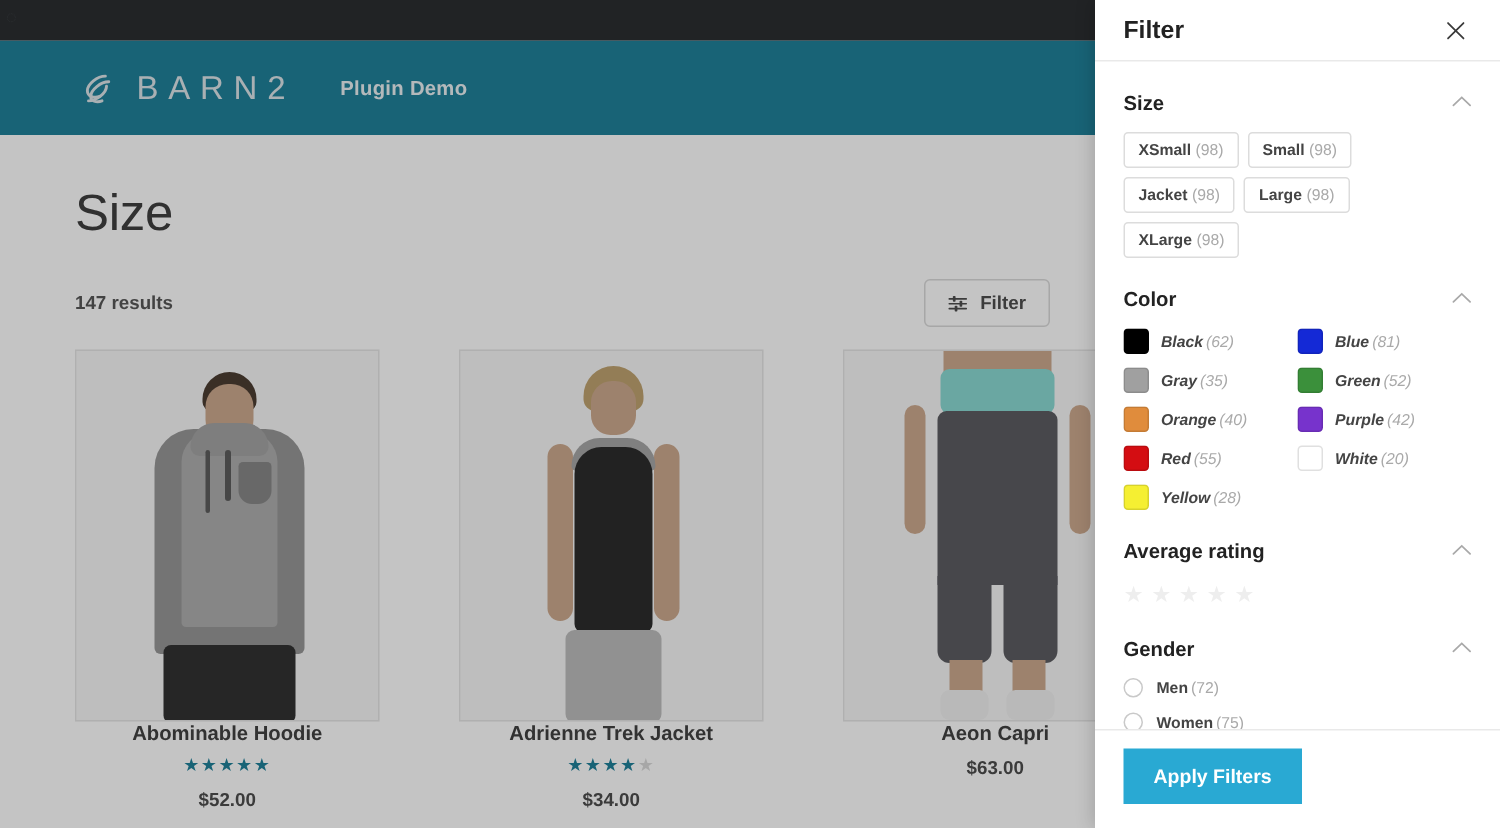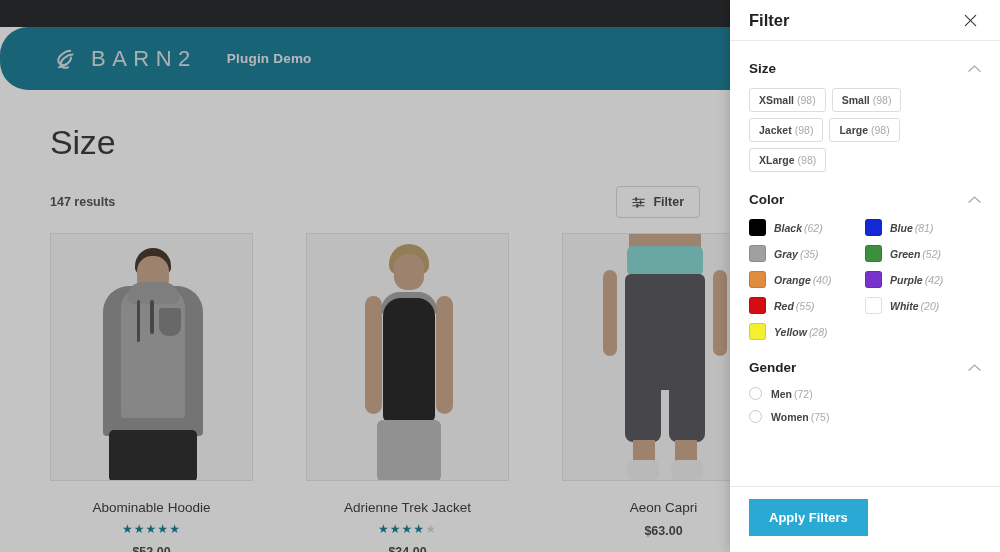--- a/index.html
+++ b/index.html
@@ -62,21 +62,21 @@
     cursor: pointer; font-family: inherit;
   }
 
   .grid { display: flex; gap: 53px; margin-top: 15px; }
   .card { width: 203px; flex: 0 0 203px; text-align: center; }
   .card-img {
     width: 203px; height: 248px; border: 1px solid #e2e2e2; background: #fafafa;
     position: relative; overflow: hidden;
   }
   .card-title {
-    margin-top: 19px; font-size: 13.5px; font-weight: 400; color: #2e2e2e;
+    font-size: 13.5px; font-weight: 700; color: #2e2e2e;
   }
   .stars { margin-top: 7px; font-size: 12px; letter-spacing: 1px; color: #d6d6d6; }
   .stars .on { color: #0a7490; }
   .price { margin-top: 9px; font-size: 12.5px; color: #3b3b3b; font-weight: 600; }
 
   
   .scrim { position: absolute; inset: 0; background: rgba(60,60,60,.30); }
 
   
   .drawer {
@@ -149,21 +149,21 @@
 <body>
 
 <div id="root">
 
   <div class="page">
 
     <div class="topbar">
       <div class="topbar-ghost">◌</div>
     </div>
 
-    <div class="header" style="background: rgb(10, 116, 144); border-radius: 28px;">
+    <div class="header" style="background: rgb(10, 116, 144);">
       <div class="brand">
         <svg class="brand-mark" viewBox="0 0 40 40">
           <g fill="none" stroke="#d9e3e7" stroke-width="2.6" stroke-linecap="round">
             <path d="M27 9 C20 9 11 16 11 22 C11 27 17 29 22 27"></path>
             <path d="M30 14 C23 14 14 21 14 27 C14 31 19 33 24 31"></path>
             <path d="M12 31 C19 31 28 24 28 18"></path>
           </g>
         </svg>
         <span class="brand-name">BARN2</span>
       </div>
@@ -350,20 +350,31 @@
             <span class="sw" style="background: rgb(255, 255, 255);"></span>
             <span class="color-lbl"><span>White</span><span class="cnt">(20)</span></span>
           </div>
           <div class="color-opt">
             <span class="sw" style="background: rgb(245, 239, 50);"></span>
             <span class="color-lbl"><span>Yellow</span><span class="cnt">(28)</span></span>
           </div>
         </div>
       </div>
 
+      <div class="sec">
+        <div class="sec-head">
+          <span class="sec-title">Average rating</span>
+          <span class="chev">
+            <svg width="13" height="9" viewBox="0 0 14 9">
+                <polyline points="1,7.5 7,1.8 13,7.5" fill="none" stroke="#a9a9a9" stroke-width="1.25" stroke-linecap="round"></polyline>
+              </svg>
+          </span>
+        </div>
+        <div class="rating-stars">★★★★★</div>
+      </div>
 
       <div class="sec">
         <div class="sec-head">
           <span class="sec-title">Gender</span>
           <span class="chev">
             <svg width="13" height="9" viewBox="0 0 14 9">
                 <polyline points="1,7.5 7,1.8 13,7.5" fill="none" stroke="#a9a9a9" stroke-width="1.25" stroke-linecap="round"></polyline>
               </svg>
           </span>
         </div>

